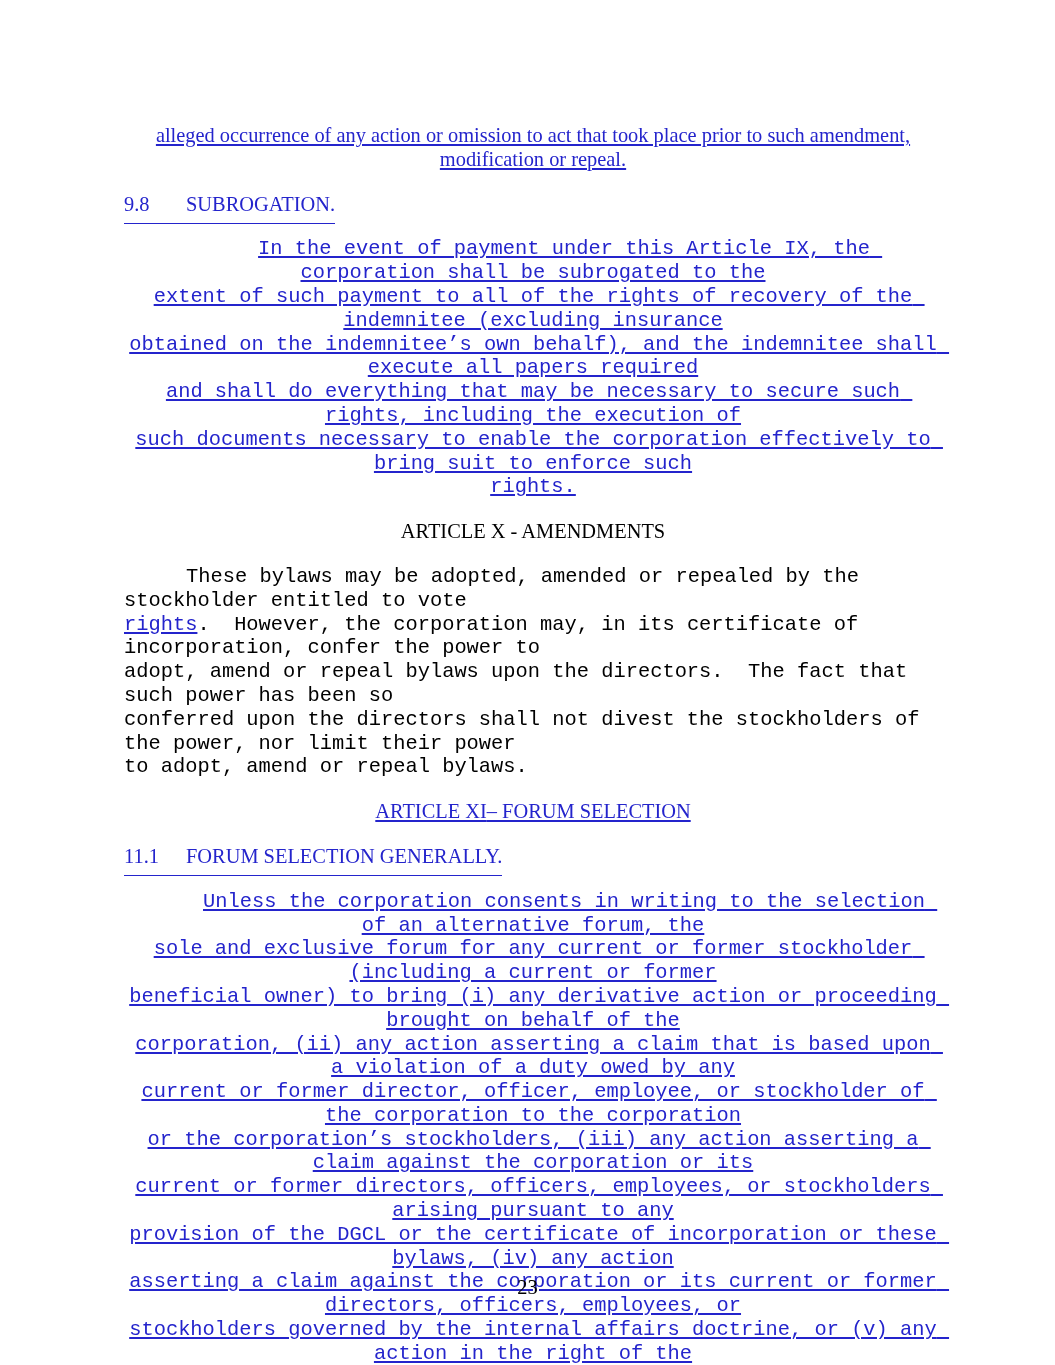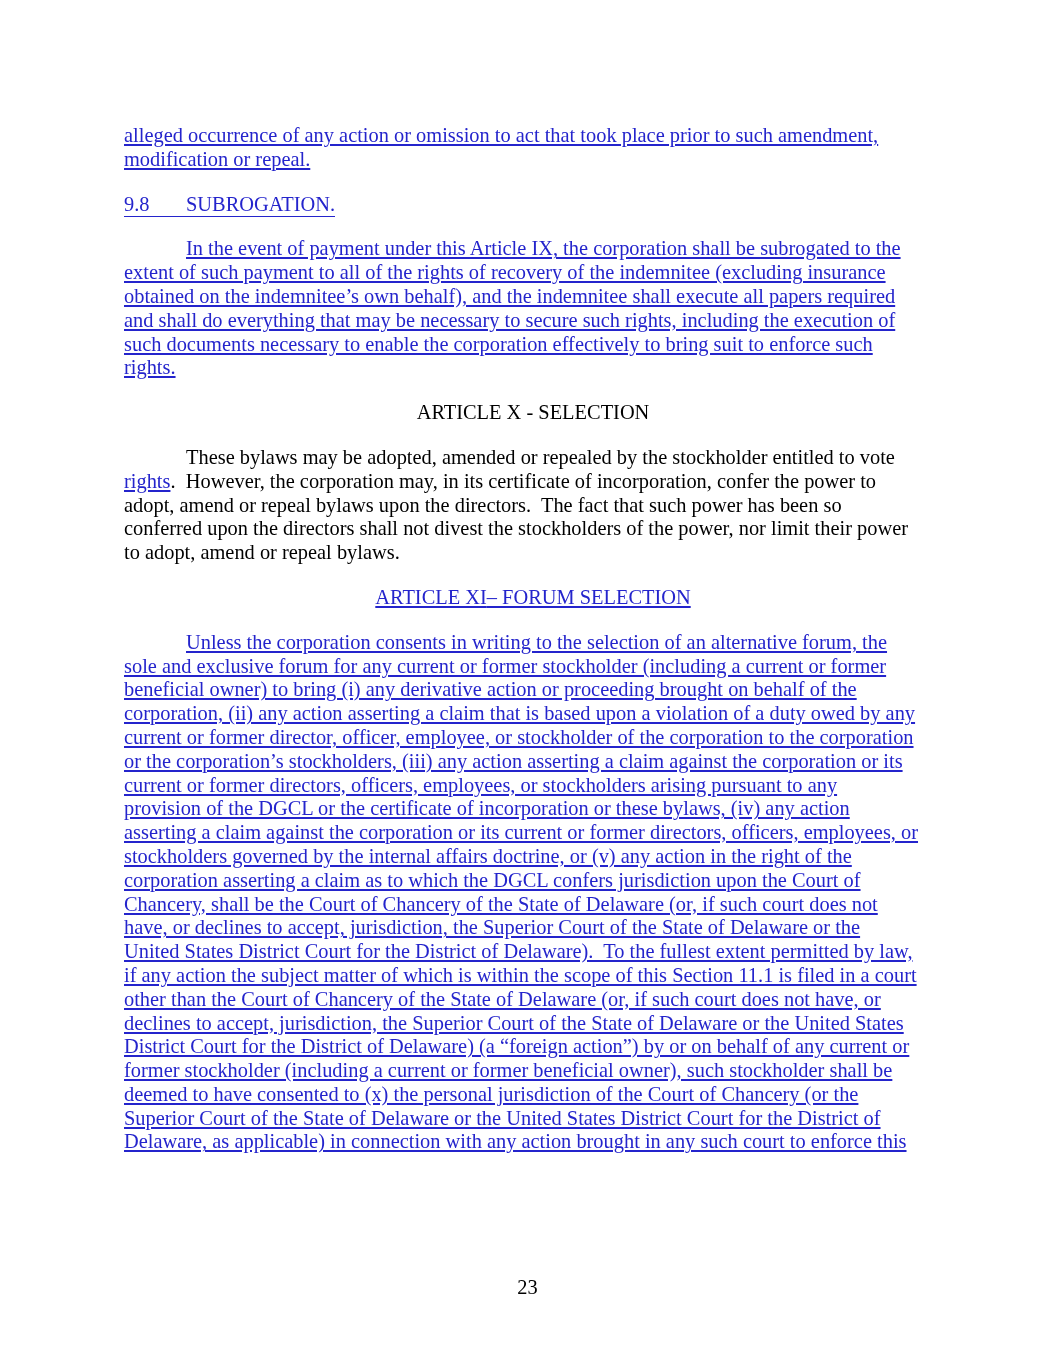--- a/index.html
+++ b/index.html
@@ -29,38 +29,40 @@
     left: 124px;
     width: 818px;
   }
   .para {
     margin: 0 0 21px 0;
     white-space: pre-wrap;
     text-align: left;
   }
   .indent {
     text-indent: 62px;
+    font-family: Liberation Mono, monospace;
   }
   .ins {
     color: var(--ins-blue);
     text-decoration: underline;
     text-decoration-thickness: 1.5px;
     text-underline-offset: 2px;
+    text-align: center;
   }
   .heading {
     margin: 0 0 21px 0;
   }
   .h-num {
     display: inline-block;
     width: 62px;
   }
   .hwrap {
     color: var(--ins-blue);
     border-bottom: 1.5px solid currentColor;
-    padding-bottom: 1px;
+    padding-bottom: 8px;
     margin-top: 44px;
   }
   .center-heading {
     margin: 0 0 21px 0;
     text-align: center;
   }
   .xi-part + .xi-part {
     margin-left: 0;
   }
   .page-number {
@@ -85,32 +87,35 @@
       <span class="hwrap"><span class="h-num">9.8</span><span>SUBROGATION.</span></span>
     </div>
 
     <p class="para indent ins">In the event of payment under this Article IX, the corporation shall be subrogated to the
 extent of such payment to all of the rights of recovery of the indemnitee (excluding insurance
 obtained on the indemnitee’s own behalf), and the indemnitee shall execute all papers required
 and shall do everything that may be necessary to secure such rights, including the execution of
 such documents necessary to enable the corporation effectively to bring suit to enforce such
 rights.</p>
 
-    <div class="center-heading">ARTICLE X - SELECTION</div>
+    <div class="center-heading">ARTICLE X - AMENDMENTS</div>
 
     <p class="para indent"><span>These bylaws may be adopted, amended or repealed by the stockholder entitled to vote
 </span><span class="ins">rights</span><span>.  However, the corporation may, in its certificate of incorporation, confer the power to
 adopt, amend or repeal bylaws upon the directors.  The fact that such power has been so
 conferred upon the directors shall not divest the stockholders of the power, nor limit their power
 to adopt, amend or repeal bylaws.</span></p>
 
     <div class="center-heading">
       <span class="xi-part ins">ARTICLE XI</span><span class="xi-part ins">– FORUM SELECTION</span>
     </div>
 
+    <div class="heading">
+      <span class="hwrap"><span class="h-num">11.1</span><span>FORUM SELECTION GENERALLY.</span></span>
+    </div>
 
     <p class="para indent ins">Unless the corporation consents in writing to the selection of an alternative forum, the
 sole and exclusive forum for any current or former stockholder (including a current or former
 beneficial owner) to bring (i) any derivative action or proceeding brought on behalf of the
 corporation, (ii) any action asserting a claim that is based upon a violation of a duty owed by any
 current or former director, officer, employee, or stockholder of the corporation to the corporation
 or the corporation’s stockholders, (iii) any action asserting a claim against the corporation or its
 current or former directors, officers, employees, or stockholders arising pursuant to any
 provision of the DGCL or the certificate of incorporation or these bylaws, (iv) any action
 asserting a claim against the corporation or its current or former directors, officers, employees, or

